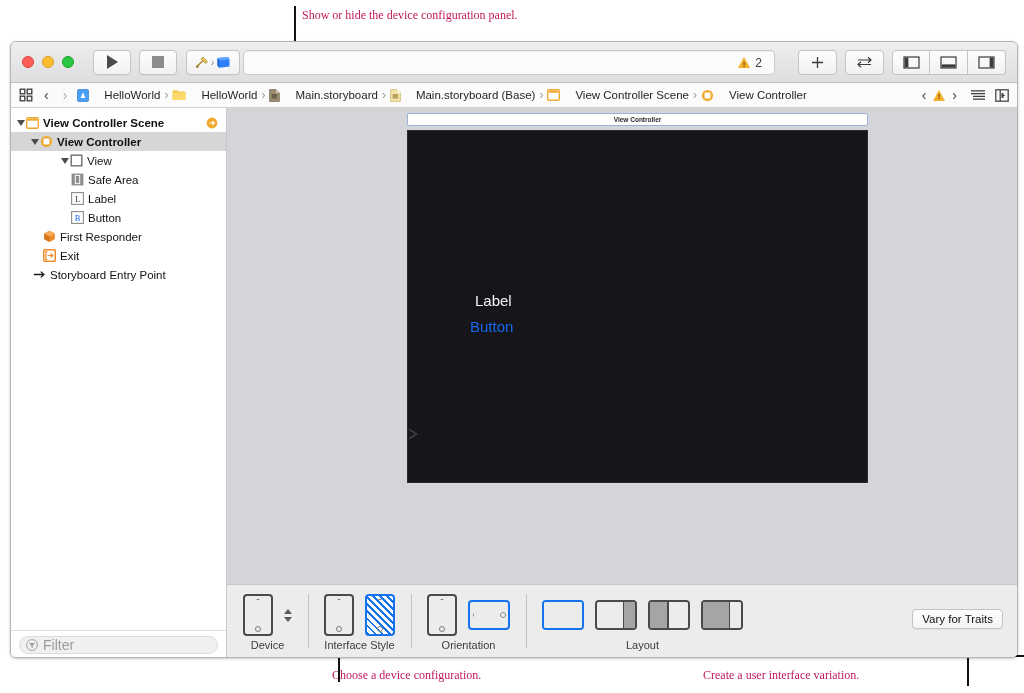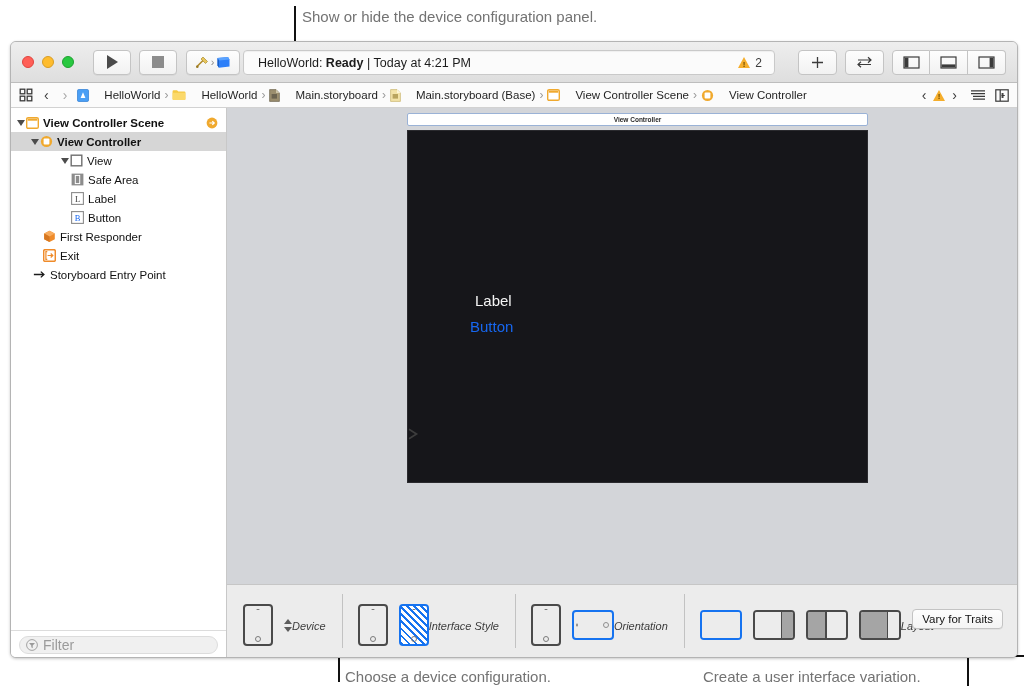--- a/index.html
+++ b/index.html
@@ -8,23 +8,23 @@
     width: 1024px; height: 693px;
     background: #ffffff;
     font-family: "Liberation Sans", sans-serif;
     overflow: hidden;
   }
   #root { position: relative; width: 1024px; height: 693px; background: #fff; }
 
   
   .annot {
     position: absolute;
-    font-family: Liberation Sans, sans-serif;
-    font-size: 15px;
-    color: #737373;
+    font-family: Liberation Serif, serif;
+    font-size: 12px;
+    color: #be185d;
     white-space: nowrap;
   }
   .callout-line { position: absolute; background: #111; }
 
   
   #window {
     position: absolute;
     left: 10px; top: 41px;
     width: 1008px; height: 617px;
     background: #ececec;
@@ -186,21 +186,21 @@
   #zoom-level { font-size: 12.5px; color: #222; }
   #cb-right { position: absolute; right: 10px; display: flex; align-items: center; gap: 13px; }
 
   
   #devpanel {
     position: absolute; left: 216px; bottom: 0; right: 0; height: 74px;
     background: #ececec; border-top: 1px solid #c6c6c6;
     display: flex; align-items: flex-start;
   }
   #dp-inner { display: flex; align-items: stretch; height: 100%; padding-top: 7px; }
-  .dp-group { display: flex; flex-direction: row; align-items: center; padding: 0 16px; position: relative; font-style: italic; }
+  .dp-group { display: flex; flex-direction: column; align-items: center; padding: 0 16px; position: relative; }
   .dp-group + .dp-group::before {
     content: ""; position: absolute; left: 0; top: 2px; bottom: 10px; width: 1px; background: #c2c2c2;
   }
   .dp-items { display: flex; align-items: center; gap: 11px; height: 46px; }
   .dp-label { font-size: 11px; color: #3c3c3c; margin-top: 1px; }
 
   .ipad-p { width: 30px; height: 42px; border: 2px solid #4a4a4a; border-radius: 4px; background: #ececec; position: relative; }
   .ipad-p::before { content:""; position:absolute; top:2.5px; left:50%; transform:translateX(-50%); width:3px;height:1.2px;background:#7b7b7b;border-radius:1px;}
   .ipad-p::after  { content:""; position:absolute; bottom:2.5px; left:50%; transform:translateX(-50%); width:4px;height:4px;border:1px solid #7b7b7b;border-radius:50%;}
   .ipad-p.sel { border-color: #1673f0; }
@@ -237,21 +237,21 @@
   svg { display: block; }
 </style>
 </head>
 <body>
 
 <div id="root">
 
   <div class="annot" style="left:302px; top:8px;">Show or hide the device configuration panel.</div>
   <div class="callout-line" style="left:294px; top:6px; width:1.6px; height:558px;"></div>
 
-  <div class="annot" style="left:345px; top:668px;">Choose a device configuration.</div>
+  <div class="annot" style="left:332px; top:668px;">Choose a device configuration.</div>
   <div class="callout-line" style="left:338px; top:655px; width:1.6px; height:27px;"></div>
   <div class="callout-line" style="left:213px; top:655px; width:826px; height:1.6px;"></div>
   <div class="callout-line" style="left:213px; top:646px; width:1.6px; height:10px;"></div>
 
   <div class="annot" style="left:703px; top:668px;">Create a user interface variation.</div>
   <div class="callout-line" style="left:967px; top:628px; width:1.6px; height:58px;"></div>
 
   <div id="window">
 
     <div id="titlebar">
@@ -275,21 +275,20 @@
         </svg>
         <span style="color:#8d8d8d;font-size:11px;">›</span>
         <svg width="15" height="13" viewBox="0 0 15 13">
           <path d="M1.5 2 L12 1 L13.5 3.5 L13.5 10.5 L3 11.8 L1.5 9.5 Z" fill="#2d7ff9"></path>
           <path d="M1.5 2 L12 1 L13.5 3.5 L3 4.5 Z" fill="#5ba3ff"></path>
           <path d="M3 4.5 L3 11.8 L1.5 9.5 L1.5 2 Z" fill="#1a5fc4"></path>
         </svg>
       </div>
 
       <div id="status-field">
-        <span id="status-text"><span>HelloWorld:</span>&nbsp;<b>Ready</b>&nbsp;<span>|</span>&nbsp;<span>Today at 4:21 PM</span></span>
         <div id="warn-group">
           <div class="warn-tri"></div>
           <span id="warn-count">2</span>
         </div>
       </div>
 
       <div id="right-tb">
         <div id="plus-btn">
           <svg width="15" height="15" viewBox="0 0 15 15">
             <path d="M7.5 2 V13 M2 7.5 H13" stroke="#3b3b3b" stroke-width="1.3"></path>

